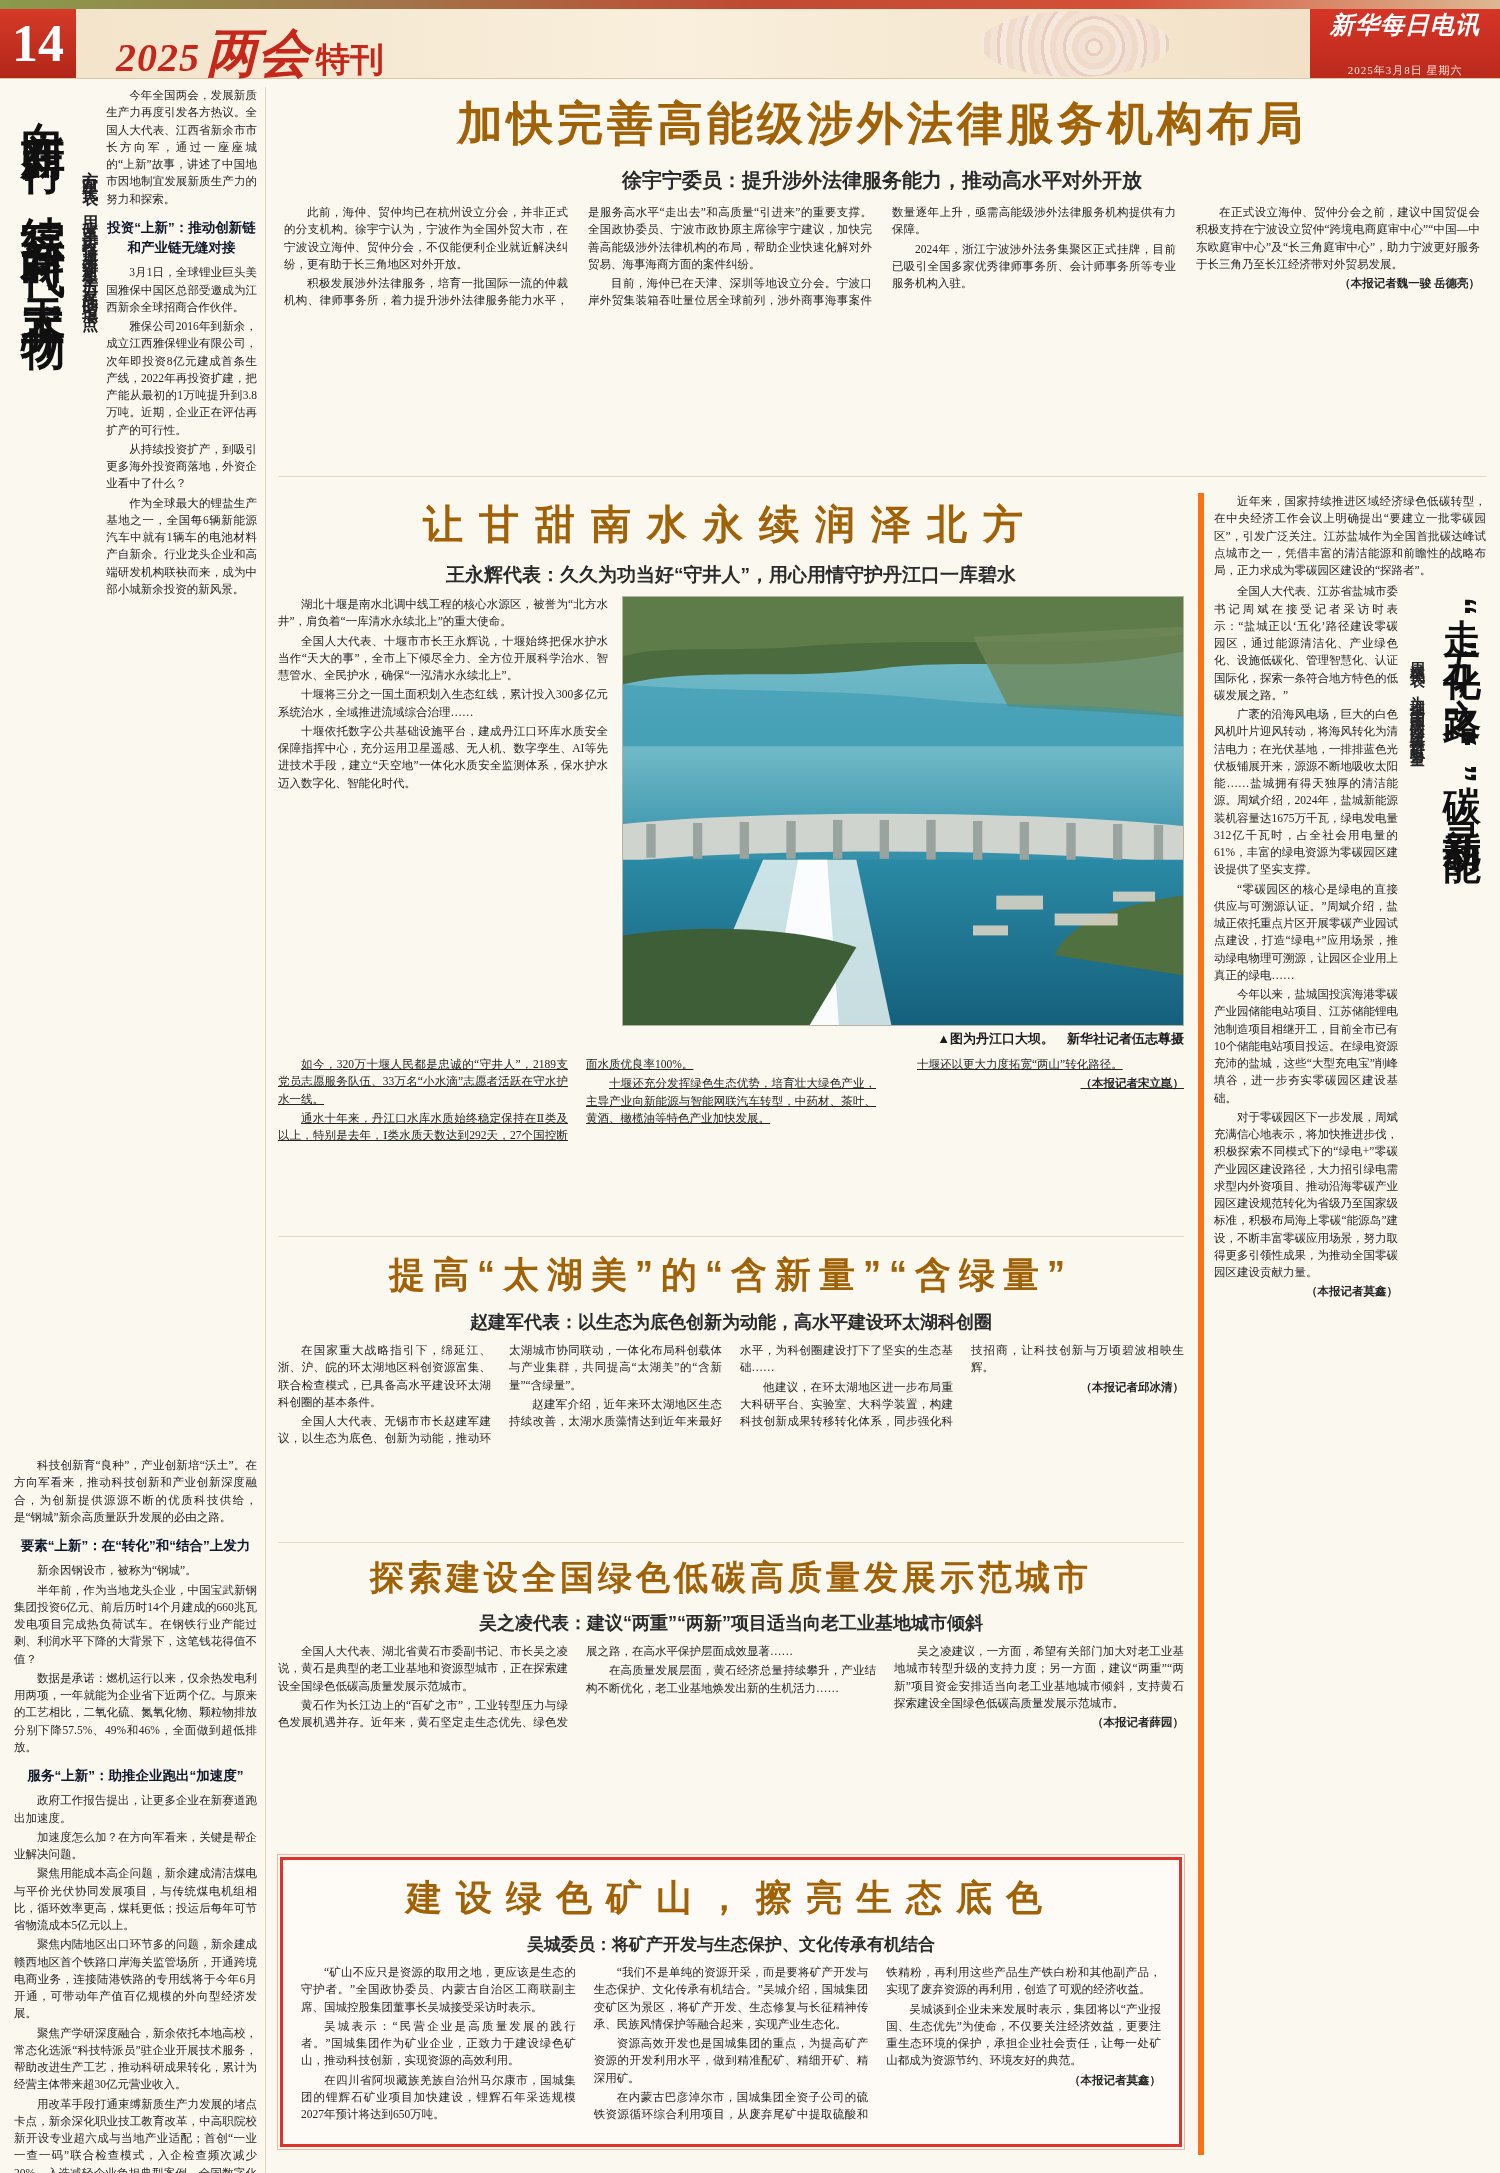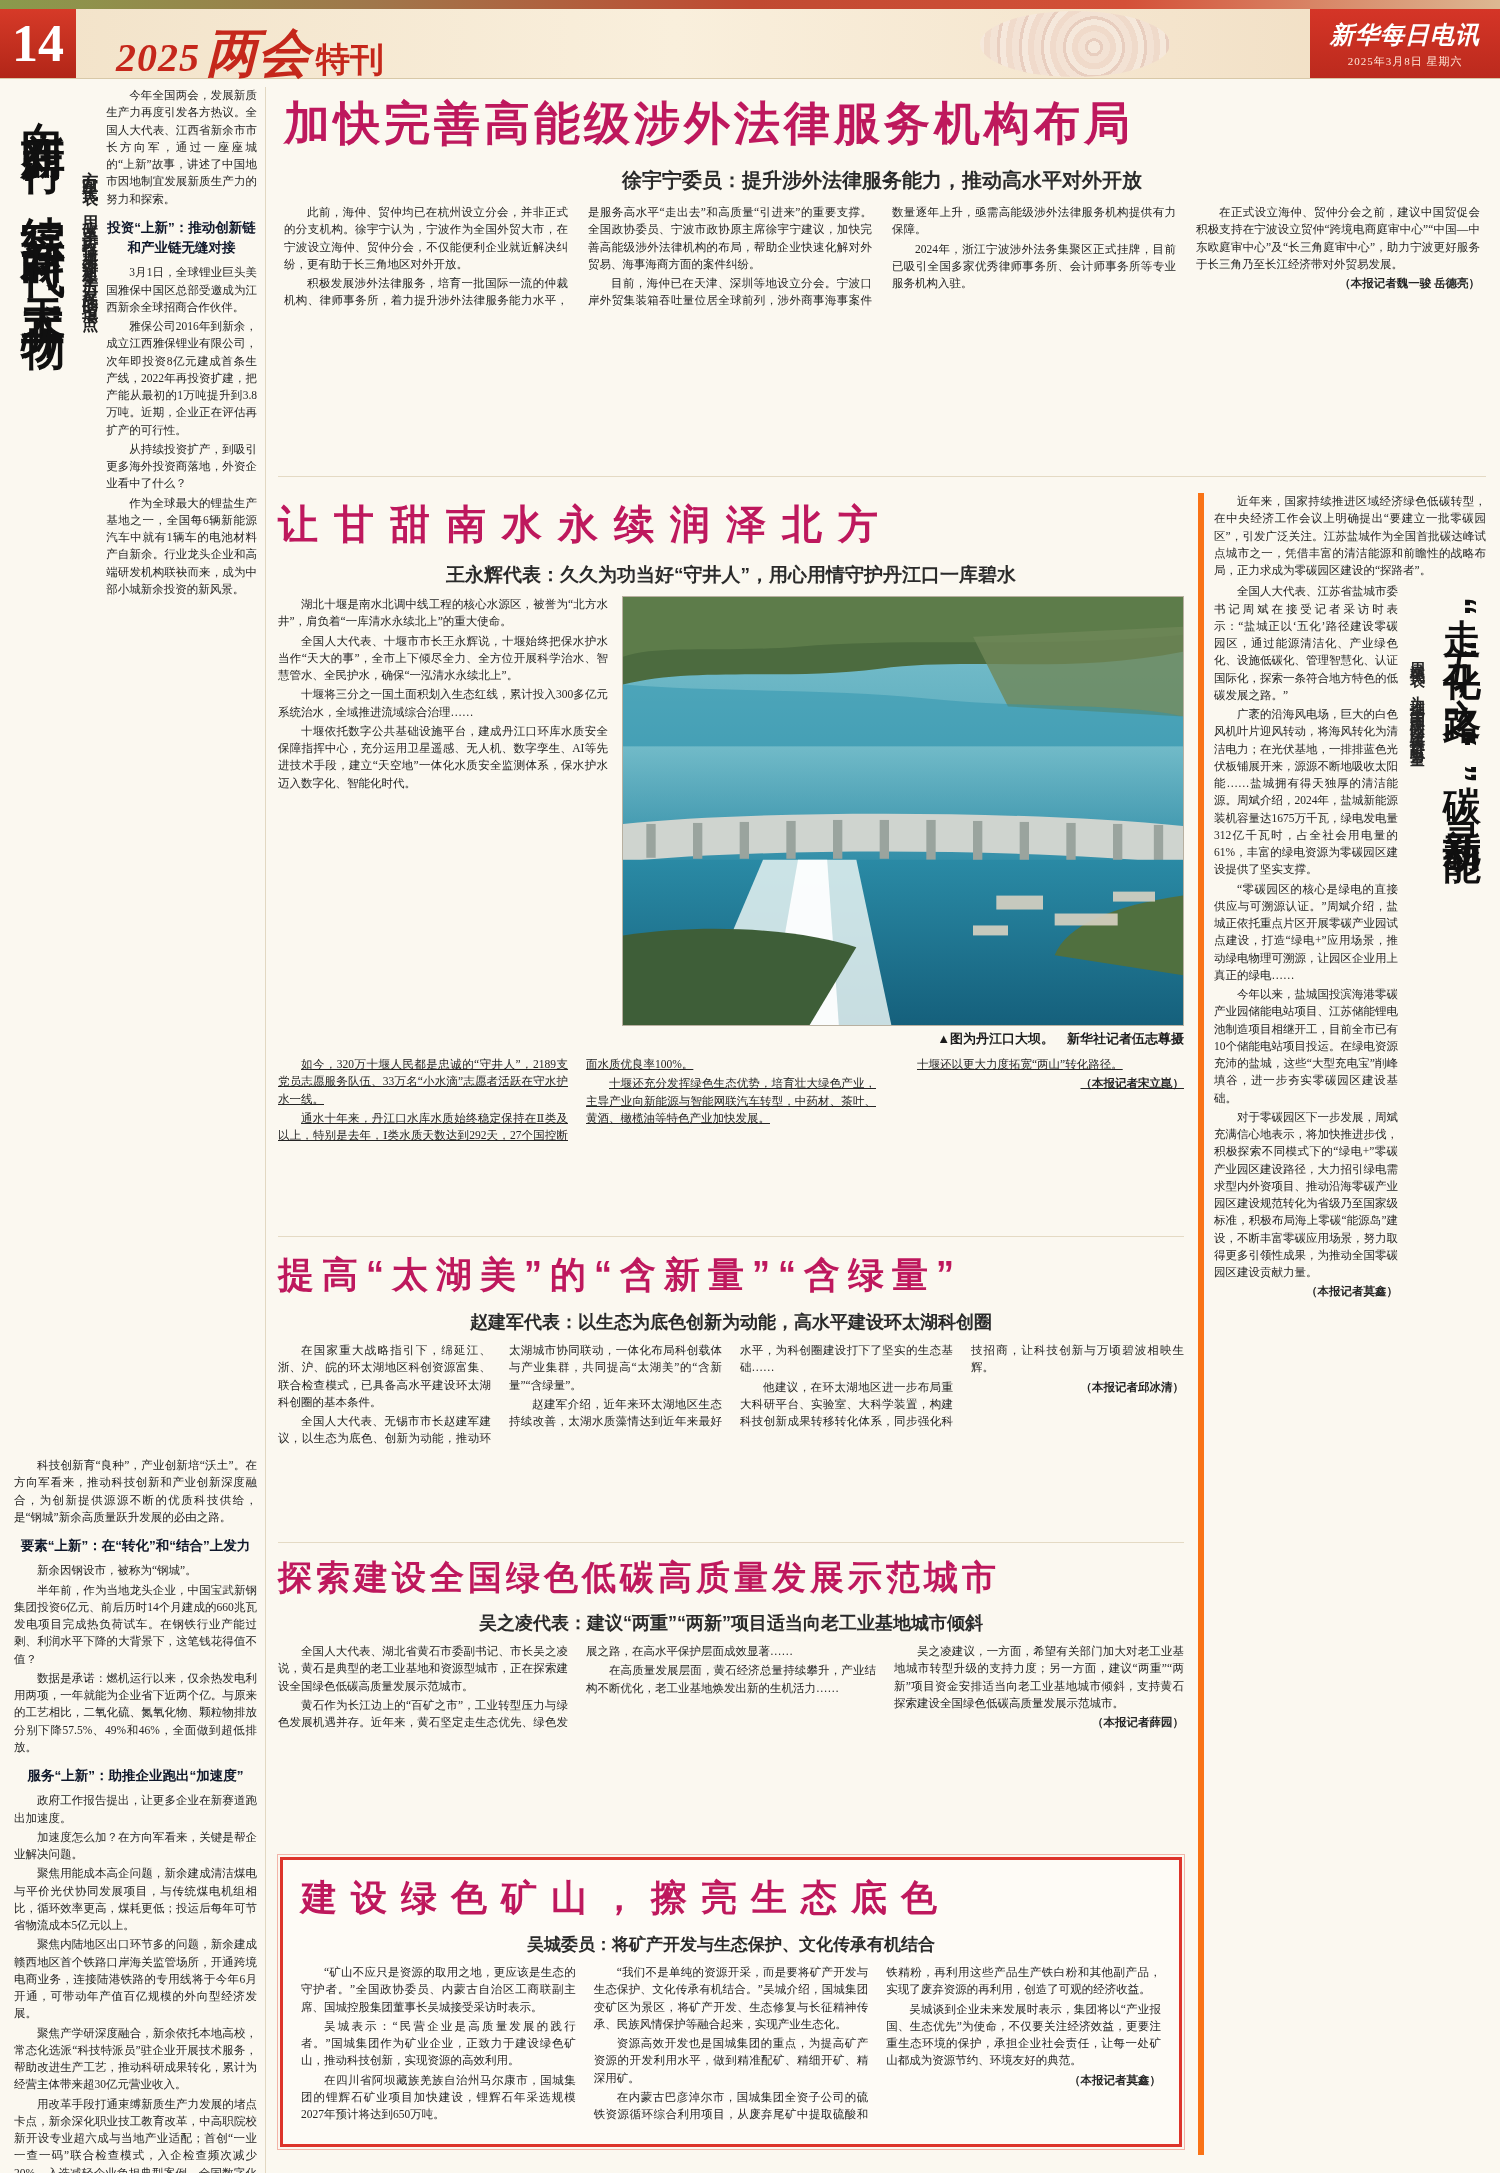--- a/index.html
+++ b/index.html
@@ -17,29 +17,29 @@
     display:flex; align-items:center; justify-content:center; font-size:52px; font-weight:bold;
     font-family:"Liberation Serif",serif; }
   .edition { display:flex; align-items:baseline; padding:10px 0 0 40px; color:#c5271b; white-space:nowrap; }
   .edition .yr { font-size:40px; font-weight:bold; font-style:italic; letter-spacing:1px; }
   .edition .lh { font-size:52px; font-weight:900; font-style:italic; font-family:"Liberation Serif",serif; margin:0 6px; }
   .edition .sf { font-size:34px; font-weight:900; font-family:"Liberation Sans",sans-serif; }
   .rose { position:absolute; right:330px; top:2px; width:190px; height:66px; opacity:.8;
     background:repeating-radial-gradient(circle at 60% 55%, #f6e9df 0 6px, #e6c9bc 6px 9px, #f3e2d6 9px 16px, #efd8ca 16px 22px);
     border-radius:50%; filter:blur(.4px); }
   .paper-box { margin-left:auto; width:190px; background:linear-gradient(#d53527,#bb2a1d);
-    color:#fff; display:flex; flex-direction:column; align-items:center; justify-content:center; gap:3px; }
+    color:#fff; display:flex; flex-direction:column; align-items:center; justify-content:space-between; gap:3px; }
   .paper-box .pname { font-size:24px; font-weight:900; font-style:italic; letter-spacing:1px; }
   .paper-box .pdate { font-size:11px; color:#ffe8d8; letter-spacing:1px; }
   
   .sheet { display:flex; padding:8px 14px 0 14px; gap:12px; }
   .rail-left { width:252px; flex:none; border-right:1px solid #e2d8c2; padding-right:8px; }
   .main-right { flex:1; min-width:0; display:flex; flex-direction:column; }
   
-  .hl { font-family:"Liberation Sans","DejaVu Sans",sans-serif; font-weight:900; text-align:left; color:#be185d; }
+  .hl { font-family:"Liberation Sans","DejaVu Sans",sans-serif; font-weight:900; text-align:center; color:#a16207; }
   .sub { text-align:center; font-family:"Liberation Sans",sans-serif; font-weight:bold; color:#2a2a2a; }
   .body-txt { font-size:11.5px; line-height:1.5; text-align:justify; color:#252525; }
   .body-txt p { text-indent:2em; margin-bottom:2px; }
   .sec-title { font-family:"Liberation Sans",sans-serif; font-weight:bold; font-size:13.5px;
     text-align:center; margin:10px 0 6px 0; color:#0f172a; }
   .reporter { text-align:right; font-weight:bold; text-indent:0 !important; }
   .hr-sep { border:none; border-top:1px solid #e4dac4; margin:10px 0; }
   
   .vwrap { display:flex; gap:6px; }
   .vhead { writing-mode:vertical-rl; font-family:"Liberation Sans",sans-serif; font-weight:900;

